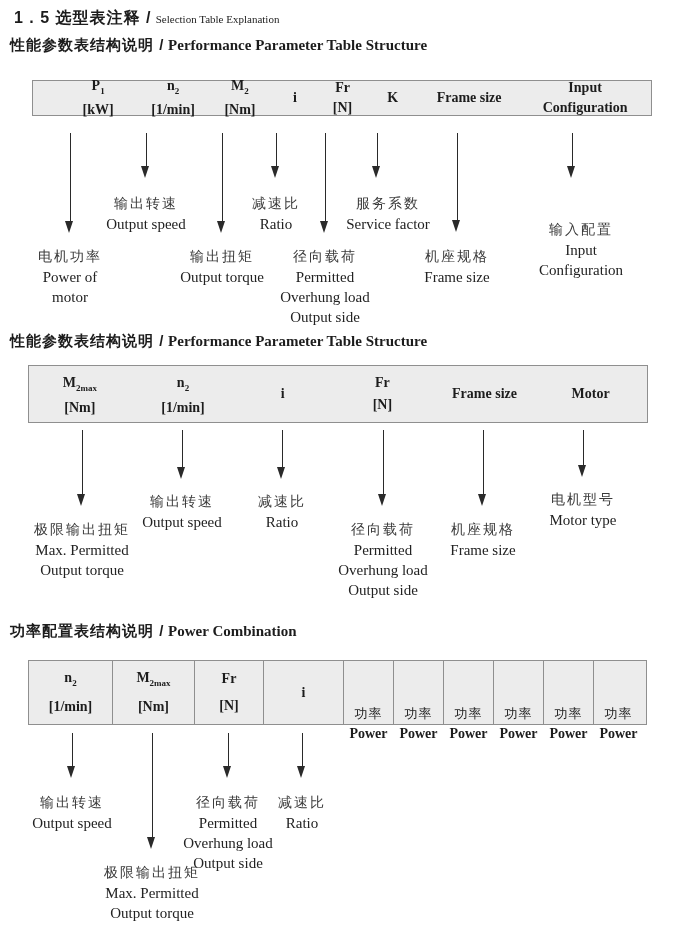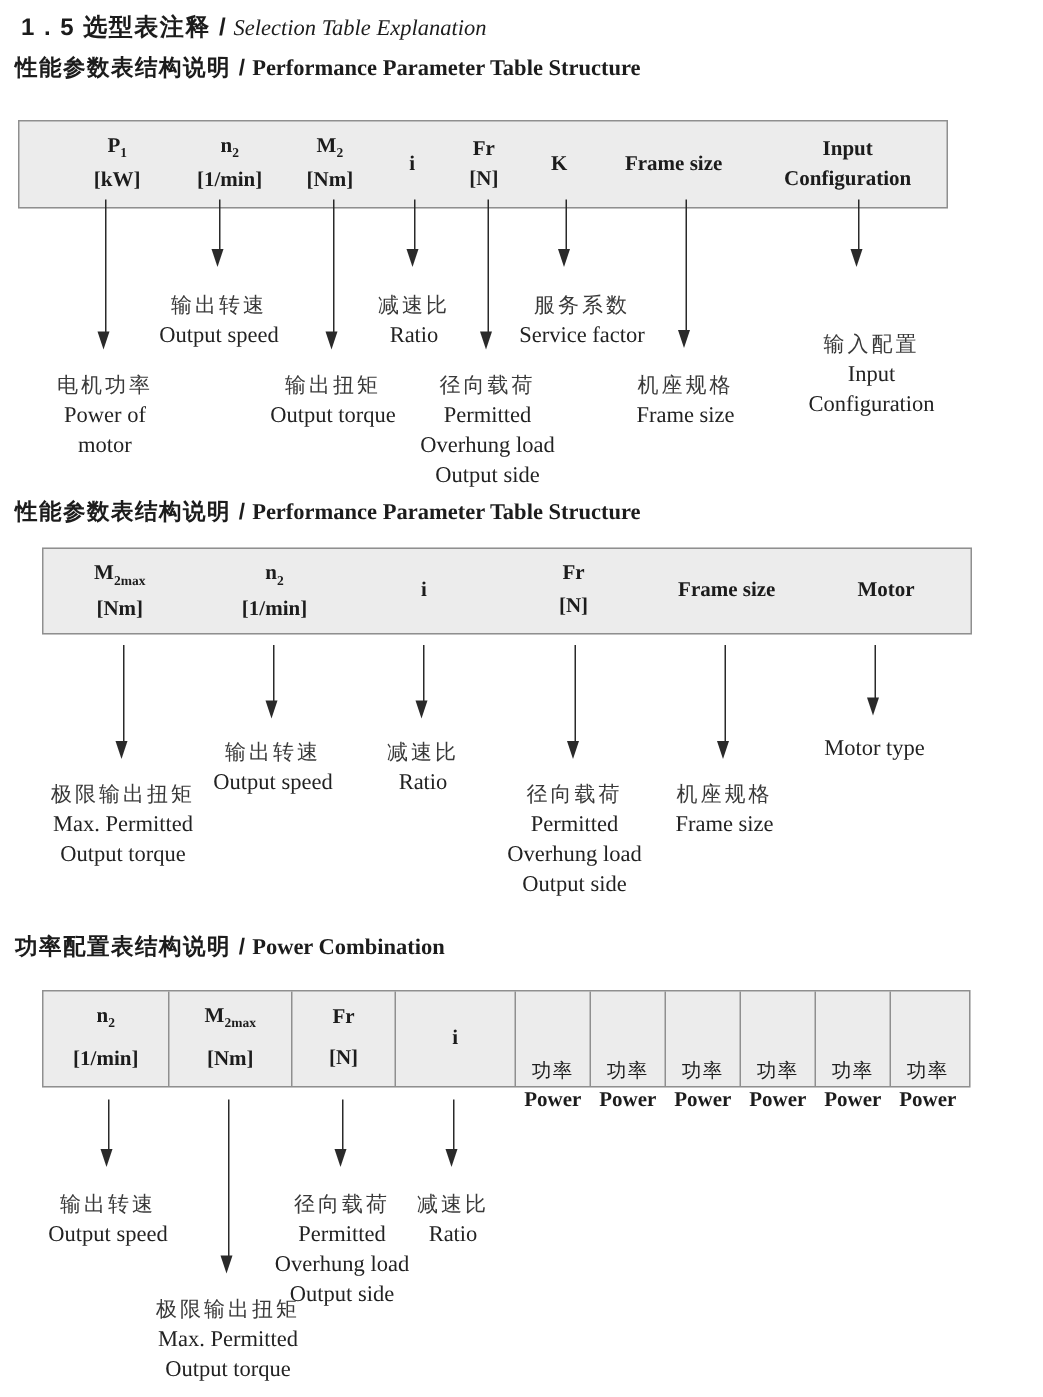--- a/index.html
+++ b/index.html
@@ -6,21 +6,21 @@
   body{
     width:695px;height:931px;position:relative;
     background:#ffffff;color:#1c1c1c;
     font-family:"Liberation Serif",serif;
     overflow:hidden;
   }
   .abs{position:absolute;}
   
   .main-title{left:14px;top:8px;font-size:17px;}
   .main-title .cnb{font-family:"Liberation Sans",sans-serif;font-weight:bold;font-size:16px;letter-spacing:1px;}
-  .main-title .enr{font-family:"Liberation Serif",serif;font-weight:normal;font-size:15px;font-style:italic;}
+  .main-title .enr{font-family:"Liberation Serif",serif;font-weight:normal;font-size:11px;}
   .sec-heading{font-size:15px;font-weight:bold;}
   .sec-heading .cnb{font-family:"Liberation Sans",sans-serif;font-size:15px;letter-spacing:1px;}
   .sec-heading .enb{font-family:"Liberation Serif",serif;font-size:15px;}
   
   .ptable{
     background:#ececec;border:1px solid #8f8f8f;
     display:flex;flex-direction:row;align-items:stretch;
     box-sizing:border-box;
     font-family:"Liberation Serif",serif;font-weight:bold;font-size:14px;
   }
@@ -49,21 +49,21 @@
 <div class="abs main-title">
   <span class="cnb">1 . 5 选型表注释 /</span>
   <span class="enr">Selection Table Explanation</span>
 </div>
 
 <div class="abs sec-heading" style="left:10px;top:36px;">
   <span class="cnb">性能参数表结构说明 /</span>
   <span class="enb">Performance Parameter Table Structure</span>
 </div>
 
-<div class="abs ptable" style="left:12px;top:80px;width:620px;height:59px;padding-left:26px;">
+<div class="abs ptable" style="left:32px;top:80px;width:620px;height:36px;padding-left:26px;">
   <div class="pcol" style="width:82px;">
     <div class="ln"><span>P</span><sub>1</sub></div>
     <div class="ln">[kW]</div>
   </div>
   <div class="pcol" style="width:75px;">
     <div class="ln"><span>n</span><sub>2</sub></div>
     <div class="ln">[1/min]</div>
   </div>
   <div class="pcol" style="width:65px;justify-content:center;">
     <div class="ln"><span>M</span><sub>2</sub></div>
@@ -187,20 +187,21 @@
   <div class="cn">径向载荷</div>
   <div class="en">Permitted</div>
   <div class="en">Overhung load</div>
   <div class="en">Output side</div>
 </div>
 <div class="callout" style="left:408px;top:519px;">
   <div class="cn">机座规格</div>
   <div class="en">Frame size</div>
 </div>
 <div class="callout" style="left:508px;top:489px;">
+  <div class="cn">电机型号</div>
   <div class="en">Motor type</div>
 </div>
 
 <div class="abs sec-heading" style="left:10px;top:622px;">
   <span class="cnb">功率配置表结构说明 /</span>
   <span class="enb">Power Combination</span>
 </div>
 
 <div class="abs ptable t3" style="left:28px;top:660px;width:619px;height:65px;">
   <div class="pcol even" style="width:83px;">

